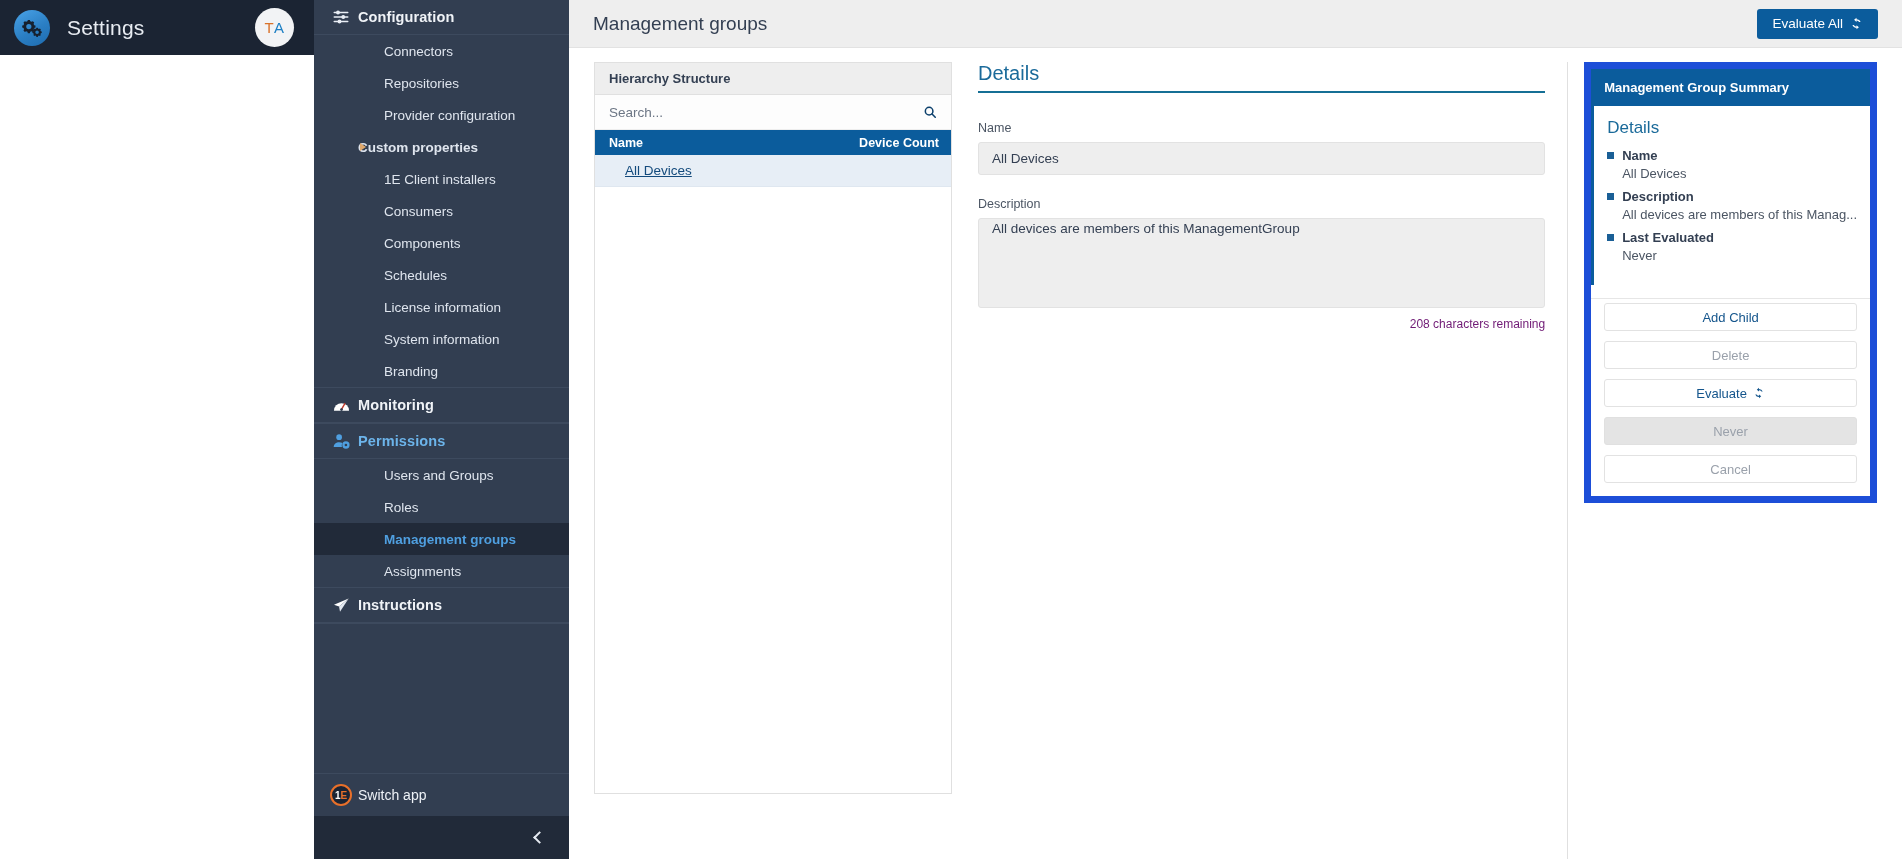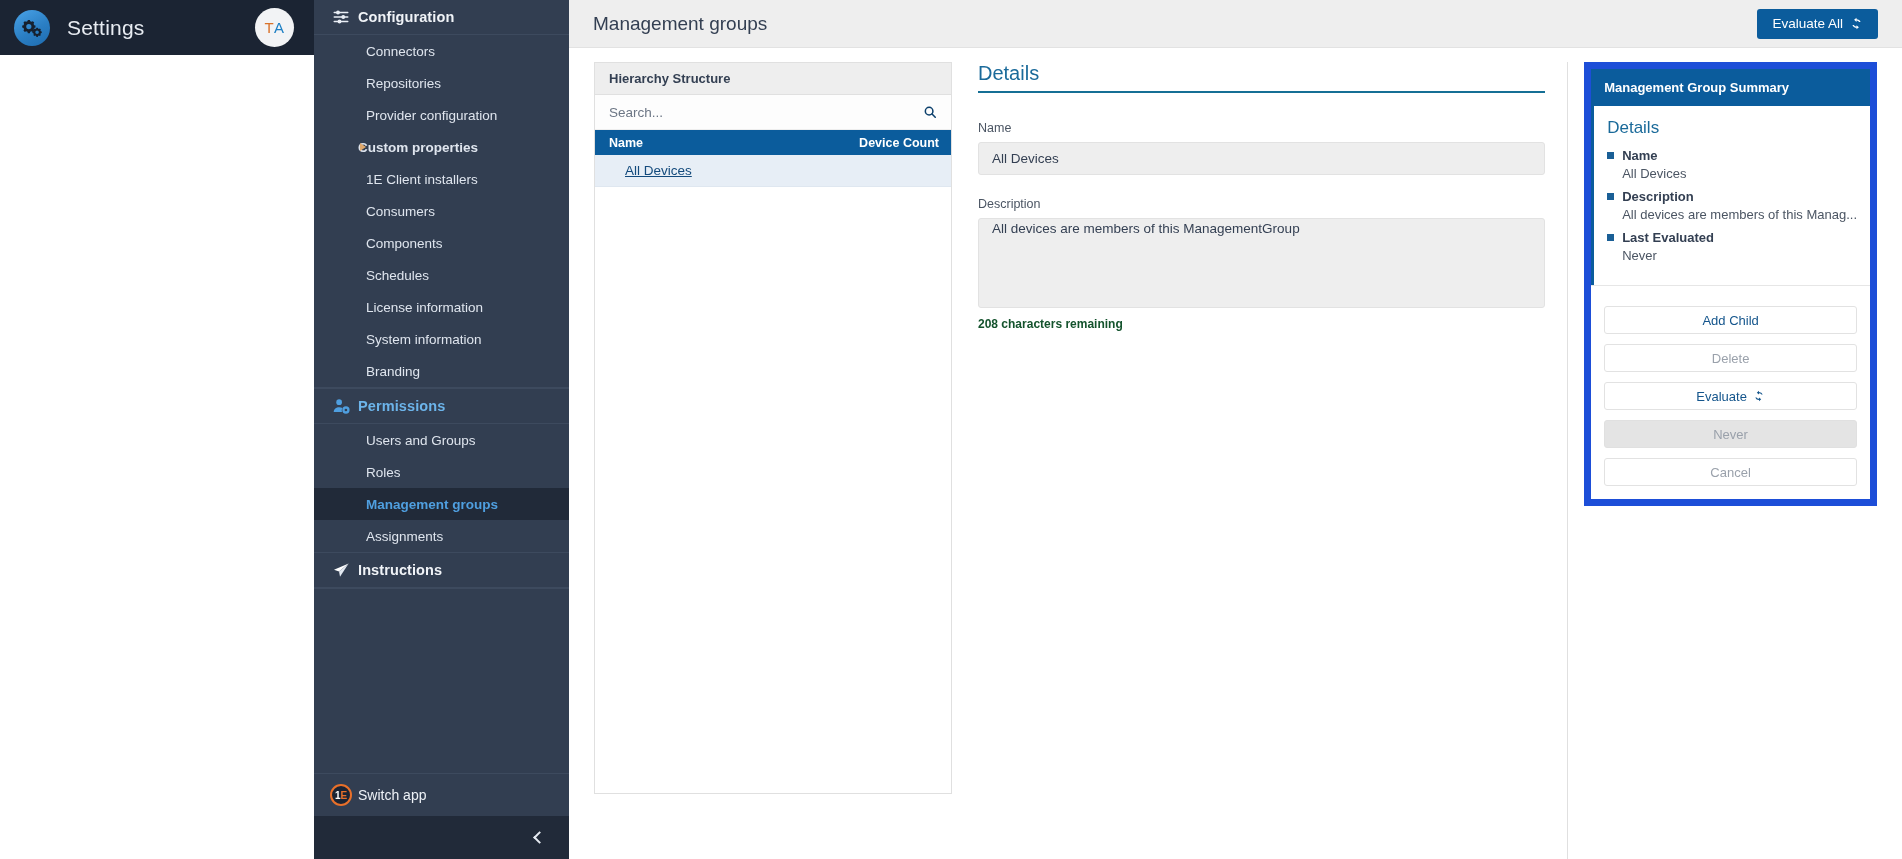--- a/index.html
+++ b/index.html
@@ -50,21 +50,21 @@
     border-bottom: 1px solid #3d4a5e;
   }
   .nav-group-head .nav-ico {
     width: 34px; flex: 0 0 34px; display: flex; align-items: center; justify-content: center;
   }
   .nav-group-head .nav-lbl {
     font-size: 14.5px; font-weight: 700; letter-spacing: .1px; color: #f0f3f7;
   }
   .nav-group-head.accent .nav-lbl { color: #6cb4ea; }
   .nav-sub {
-    display: flex; align-items: center; height: 32px; padding-left: 52px;
+    display: flex; align-items: center; height: 32px; padding-left: 70px;
     font-size: 13.5px; color: #dfe5ee; position: relative;
   }
   .nav-sub.has-caret { padding-left: 44px; }
   .caret {
     position: absolute; left: 46px; top: 50%; transform: translateY(-50%);
     width: 0; height: 0; border-left: 6px solid #e0a96d;
     border-top: 4.5px solid transparent; border-bottom: 4.5px solid transparent;
   }
   .nav-sub.has-caret .nav-sub-lbl { margin-left: 0; font-weight: bold; }
   .nav-sub.active { background: #212a39; }
@@ -151,41 +151,41 @@
     font-size: 20px; color: #1a6a9a; font-weight: 400; padding-bottom: 6px;
   }
   .details-rule { height: 2px; background: #156f95; margin-bottom: 28px; }
   .field-label { font-size: 12.5px; color: #4b5563; margin-bottom: 7px; }
   .field-box {
     background: #eeeeee; border: 1px solid #e2e2e2; border-radius: 3px;
     font-size: 13.5px; color: #333f52; padding: 2px 13px;
   }
   .field-box.ro-input { height: 33px; padding: 8px 13px; }
   .field-box.ro-area { height: 90px; }
-  .char-hint { text-align: left; font-size: 12px; color: #14532d; margin-top: 9px; font-weight: bold; }
+  .char-hint { text-align: right; font-size: 12px; color: #701a75; margin-top: 9px; }
   .mb22 { margin-bottom: 22px; }
 
   
   .summary-col { flex: 0 0 290px; padding: 0 25px 0 16px; }
   .summary-card { border: 7px solid #1d4ed8; background: #ffffff; }
   .summary-head {
     background: #0b5c9c; color: #ffffff; font-size: 13px; font-weight: 700;
     padding: 11px 13px;
   }
   .summary-body { border-left: 3px solid #0b5c9c; padding: 12px 13px 14px 13px; }
   .summary-title { font-size: 17px; color: #1a6a9a; font-weight: 400; margin-bottom: 10px; }
   .sum-item { margin-bottom: 4px; }
   .sum-key {
     display: flex; align-items: center; gap: 8px;
     font-size: 13px; font-weight: 700; color: #333f52;
   }
   .sq { width: 7px; height: 7px; background: #1a5f96; flex: 0 0 7px; }
   .sum-val { font-size: 13px; color: #4b5563; padding-left: 15px; margin: 3px 0 8px 0;
     white-space: nowrap; overflow: hidden; text-overflow: ellipsis; }
-  .card-actions { border-top: 1px solid #e6e6e6; padding: 20px 13px 13px 13px; background: #ffffff; }
+  .card-actions { border-top: 1px solid #e6e6e6; padding: 4px 13px 13px 13px; background: #ffffff; margin-top: 13px; }
   .act-btn {
     width: 100%; height: 28px; margin-bottom: 10px; background: #ffffff;
     border: 1px solid #e2e2e2; border-radius: 3px; font-family: inherit; font-size: 13px;
     color: #14558c; display: flex; align-items: center; justify-content: center; gap: 6px;
     cursor: pointer;
   }
   .act-btn.disabled { color: #9aa1ab; cursor: default; }
   .act-btn.filled-disabled { background: #e4e4e4; border-color: #e0e0e0; color: #9aa1ab; cursor: default; }
   .act-btn:last-child { margin-bottom: 0; }
   svg { display: block; }
@@ -257,20 +257,30 @@
           <span class="nav-sub-lbl">License information</span>
         </div>
         <div class="nav-sub">
           <span class="nav-sub-lbl">System information</span>
         </div>
         <div class="nav-sub">
           <span class="nav-sub-lbl">Branding</span>
         </div>
         <div class="nav-divider"></div>
 
+        <div class="nav-group-head">
+          <span class="nav-ico">
+            <svg width="19" height="19" viewBox="0 0 24 24">
+              <path d="M2.5 18.5A9.5 9.5 0 0121.5 18.5z" fill="#ffffff"></path>
+              <path d="M12 17 L16.2 9.6" stroke="#c0392b" stroke-width="1.8" stroke-linecap="round"></path>
+              <circle cx="12" cy="17.2" r="1.7" fill="#2b3a4f"></circle>
+            </svg>
+          </span>
+          <span class="nav-lbl">Monitoring</span>
+        </div>
         <div class="nav-divider"></div>
 
         <div class="nav-group-head accent">
           <span class="nav-ico">
             <svg width="19" height="19" viewBox="0 0 24 24" fill="#4f9fe0">
               <circle cx="9" cy="6.5" r="3.6"></circle>
               <path d="M2.2 19c0-3.8 3.1-6.2 6.8-6.2 1.6 0 3 .4 4.2 1.2-.6.9-.9 1.9-.9 3 0 .7.1 1.4.4 2H2.2z"></path>
               <circle cx="17.6" cy="16.4" r="4.6" fill="#4f9fe0"></circle>
               <circle cx="17.6" cy="16.4" r="1.7" fill="#323e51"></circle>
             </svg>

